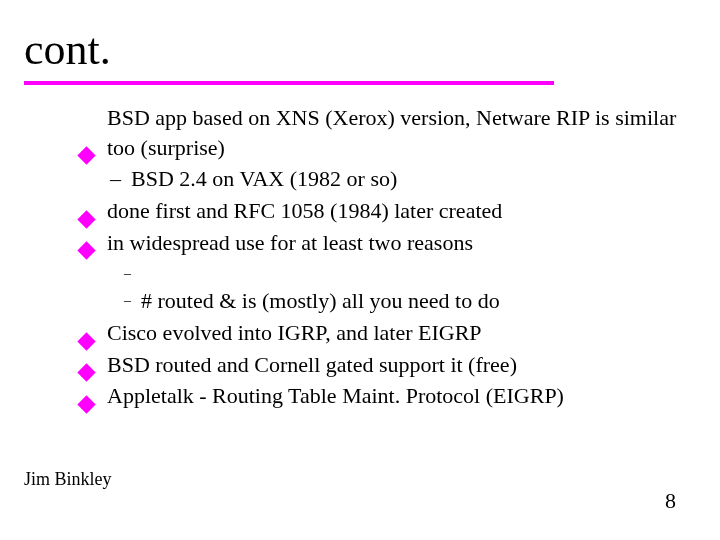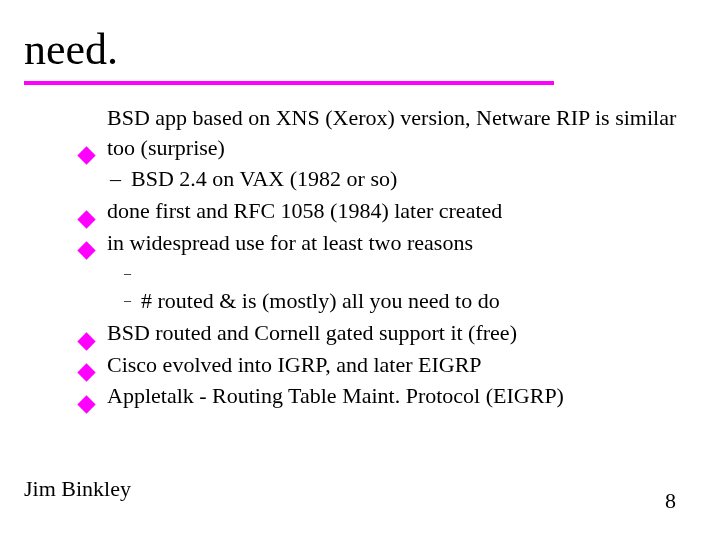--- a/index.html
+++ b/index.html
@@ -69,36 +69,36 @@
   }
   .dash-sm {
     flex: 0 0 auto;
     font-size: 14px;
     margin-right: 10px;
     margin-top: 6px;
   }
   .footer-left {
     position: absolute;
     left: 24px;
-    bottom: 38px;
-    font-size: 22px;
+    bottom: 50px;
+    font-size: 18px;
   }
   .footer-right {
     position: absolute;
     right: 44px;
     bottom: 26px;
     font-size: 22px;
   }
 </style>
 </head>
 <body>
 
 <div class="slide">
 
-  <div class="title">need.</div>
+  <div class="title">cont.</div>
   <div class="rule"></div>
 
   <div class="content">
 
     <div class="bullet-row">
       <div class="diamond"></div>
       <div class="bullet-text">BSD app based on XNS (Xerox) version,  Netware RIP is similar too (surprise)</div>
     </div>
     <div class="sub1">
       <div class="dash-en">–</div>
@@ -117,26 +117,26 @@
     <div class="sub2">
       <div class="dash-sm">–</div>
     </div>
     <div class="sub2">
       <div class="dash-sm">–</div>
       <div># routed &amp;  is (mostly) all you need to do</div>
     </div>
 
     <div class="bullet-row">
       <div class="diamond"></div>
-      <div class="bullet-text">BSD routed and Cornell gated support it (free)</div>
+      <div class="bullet-text">Cisco evolved into IGRP, and later EIGRP</div>
     </div>
 
     <div class="bullet-row">
       <div class="diamond"></div>
-      <div class="bullet-text">Cisco evolved into IGRP, and later EIGRP</div>
+      <div class="bullet-text">BSD routed and Cornell gated support it (free)</div>
     </div>
 
     <div class="bullet-row">
       <div class="diamond"></div>
       <div class="bullet-text">Appletalk - Routing Table Maint. Protocol (EIGRP)</div>
     </div>
 
   </div>
 
   <div class="footer-left">Jim Binkley</div>

